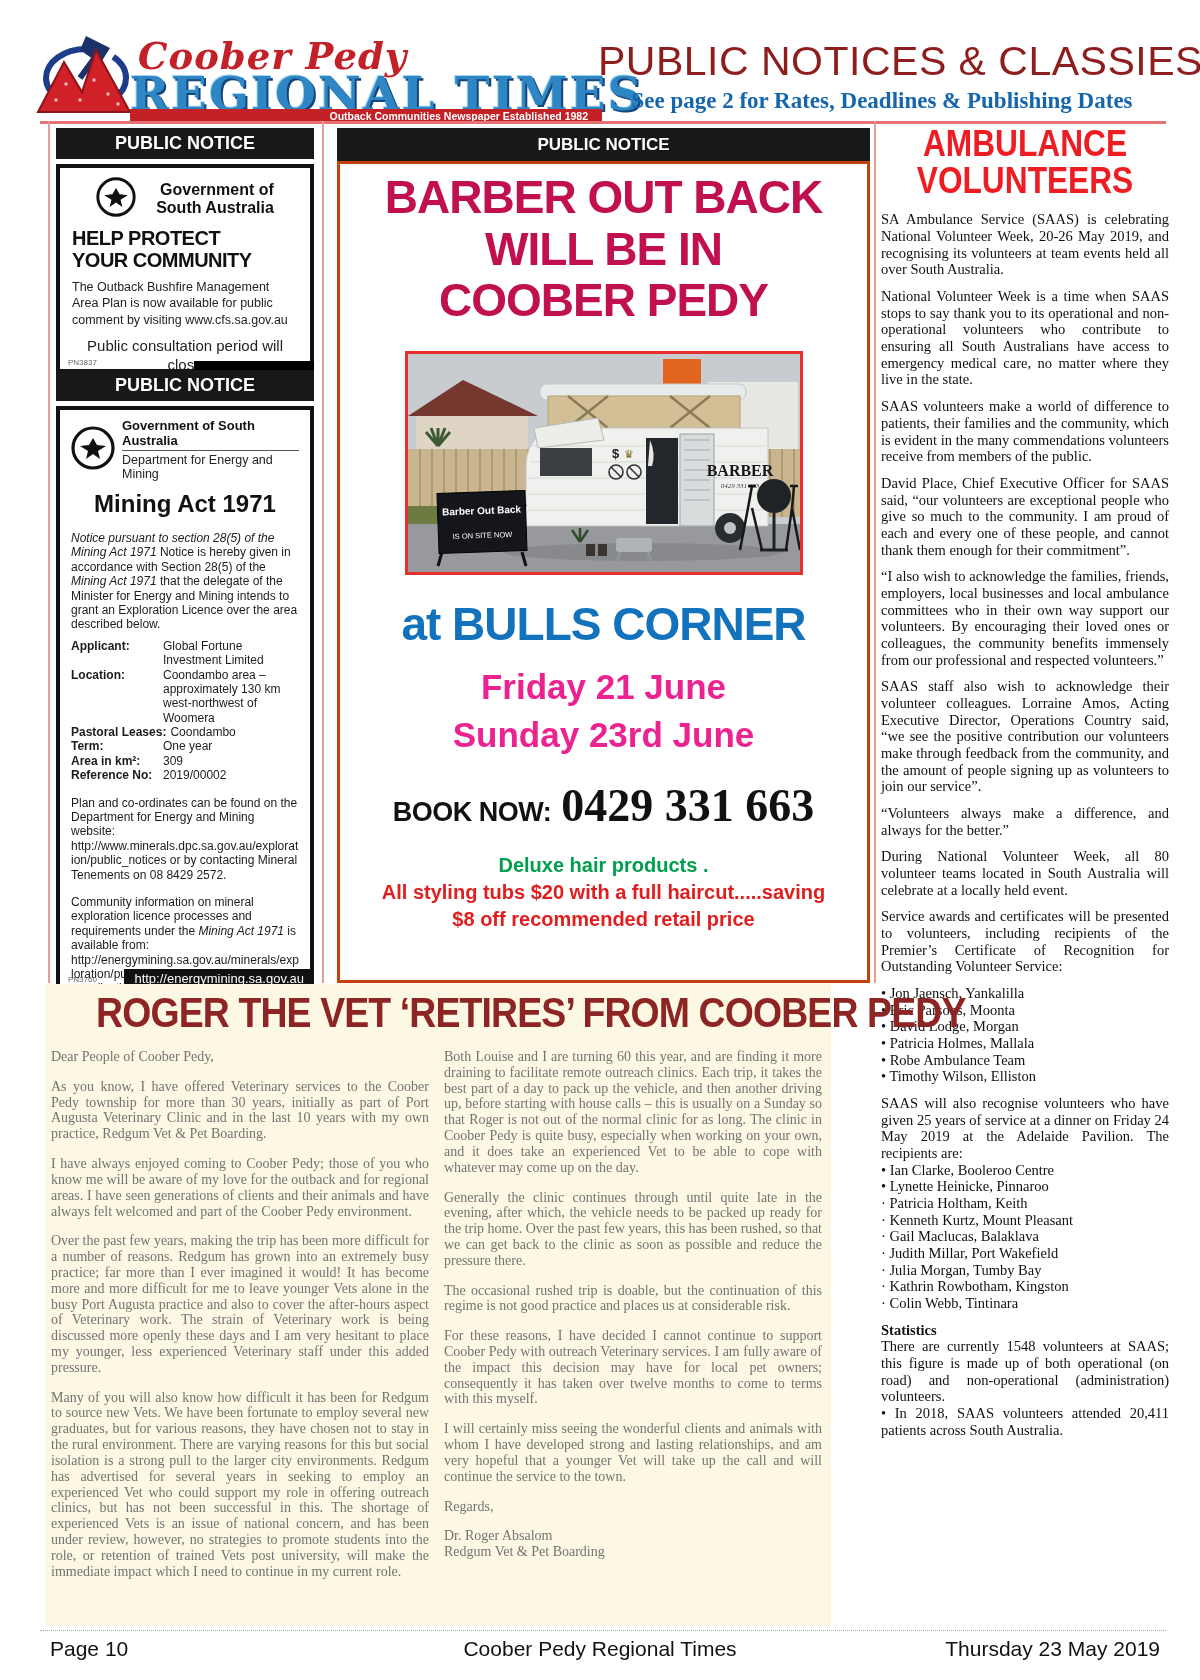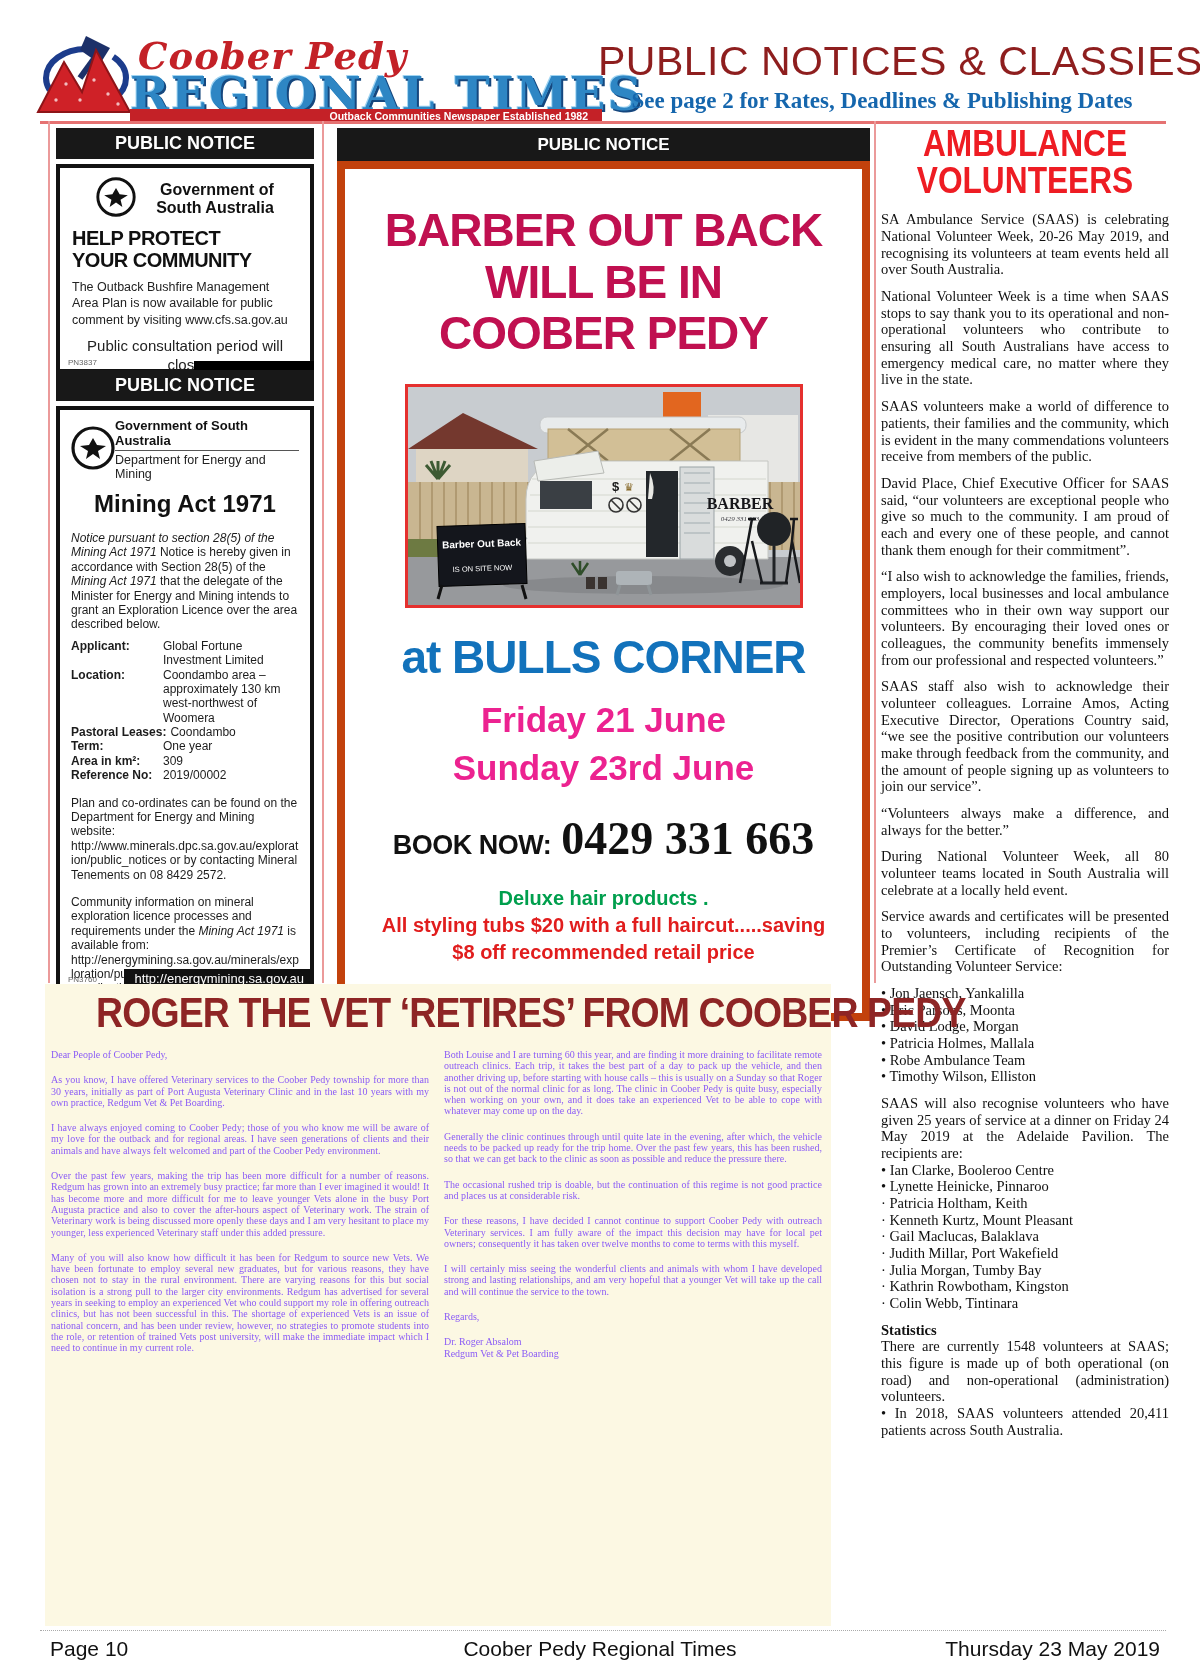--- a/index.html
+++ b/index.html
@@ -38,41 +38,41 @@
   .n1-head{margin-top:7px;font-weight:bold;font-size:20px;line-height:1.08;color:#101010;letter-spacing:-0.5px;}
   .n1-body{margin-top:8px;font-size:12.5px;line-height:1.3;color:#222;}
   .n1-close{margin-top:8px;font-size:15px;line-height:1.3;color:#222;text-align:center;}
   .pn-ref{position:absolute;left:8px;bottom:2px;font-size:8px;color:#666;}
   .n1-strip{position:absolute;right:-4px;bottom:-4px;width:120px;height:12px;background:#000;}
 
   .notice2{position:absolute;left:56px;top:370px;width:258px;}
   .notice2 .pn-bar{height:31px;line-height:31px;font-size:18px;}
   .n2-box{position:relative;margin-top:5px;border:4px solid #121212;background:#fff;
           height:566px;padding:8px 11px 0 11px;overflow:hidden;}
-  .gov-row2{display:flex;align-items:center;}
+  .gov-row2{display:flex;align-items:center;gap:7px;}
   .gov2-text{flex:1;}
   .gov2-l1{font-weight:bold;font-size:13px;color:#111;padding-bottom:2px;}
   .gov2-l2{font-size:12.5px;color:#222;border-top:1px solid #555;padding-top:2px;}
   .n2-title{margin-top:9px;text-align:center;font-weight:bold;font-size:24px;color:#111;}
   .n2-p{margin-top:13px;font-size:12px;line-height:1.2;color:#1c1c1c;overflow-wrap:anywhere;}
   .frow{display:flex;font-size:12px;line-height:1.2;color:#1c1c1c;}
   .flabel{flex:none;width:92px;font-weight:bold;}
   .fval{flex:1;}
   .frow-inline{font-size:12px;line-height:1.2;color:#1c1c1c;}
   .frow-inline b{margin-right:4px;}
   .n2-bottom{position:absolute;left:0;right:-4px;bottom:-4px;height:22px;}
   .n2-url{position:absolute;right:0;bottom:0;background:#111;color:#fff;font-size:13px;
           padding:2px 10px;font-weight:normal;}
   .n2-ref{position:absolute;left:8px;bottom:4px;font-size:8px;color:#666;}
   .it{font-style:italic;}
 
   
   .noticeM{position:absolute;left:337px;top:128px;width:533px;}
   .noticeM .pn-bar{height:33px;line-height:33px;font-size:17px;}
-  .m-box{border:8px solid #c2410c;background:#fff;height:808px;padding-top:36px;
+  .m-box{border:3px solid #c2410c;background:#fff;height:808px;padding-top:8px;
          box-sizing:content-box;overflow:hidden;}
   .m-title{text-align:center;font-weight:bold;font-size:46px;line-height:1.12;color:#c01050;letter-spacing:-1px;}
   .m-photo{margin:24px auto 0 auto;width:392px;height:218px;border:3px solid #e5302e;overflow:hidden;background:#c8ccd0;}
   .m-loc{margin-top:22px;text-align:center;font-weight:bold;font-size:46px;color:#1272bb;letter-spacing:-1px;}
   .m-date{ text-align:center;font-weight:bold;font-size:35px;color:#ec2290;}
   .m-date1{margin-top:16px;} .m-date2{margin-top:8px;}
   .m-book{margin-top:24px;text-align:center;white-space:nowrap;}
   .m-book-label{font-weight:bold;font-size:27px;color:#111;letter-spacing:-0.5px;}
   .m-phone{font-family:"Liberation Serif",serif;font-weight:bold;font-size:46px;color:#111;margin-left:10px;}
   .m-green{margin-top:20px;text-align:center;font-weight:bold;font-size:20px;line-height:1.35;color:#009f4d;}
@@ -87,22 +87,22 @@
   .amb-body p{margin:0 0 10px 0;}
   .amb-body .li{margin:0;text-align:left;}
   .amb-body .gap{height:10px;}
   .bold{font-weight:bold;}
 
   
   .vet{position:absolute;left:45px;top:984px;width:786px;height:642px;background:#fcf8e3;}
   .vet-head{padding-top:4px;text-align:center;font-weight:bold;font-size:43px;color:#8e2525;
             white-space:nowrap;transform:scaleX(0.87);transform-origin:center;letter-spacing:-1px;}
   .vet-cols{display:flex;gap:15px;padding:12px 6px 0 6px;}
-  .vcol{width:378px;font-family:"Liberation Serif",serif;font-size:10px;line-height:1.13;
-        text-align:justify;color:#8b5cf6;}
+  .vcol{width:378px;font-family:"Liberation Serif",serif;font-size:14px;line-height:1.13;
+        text-align:justify;color:#737373;}
   .vcol p{margin:0 0 14px 0;}
   .vcol .left{text-align:left;}
 
   
   .foot-rule{position:absolute;left:40px;top:1630px;width:1126px;border-top:1px dotted #aaa;}
   .foot{position:absolute;left:0;top:1637px;width:1200px;font-size:21px;color:#111;}
   .foot-left{position:absolute;left:50px;top:0;}
   .foot-center{position:absolute;left:0;width:1200px;text-align:center;top:0;}
   .foot-right{position:absolute;right:40px;top:0;}
 </style>

